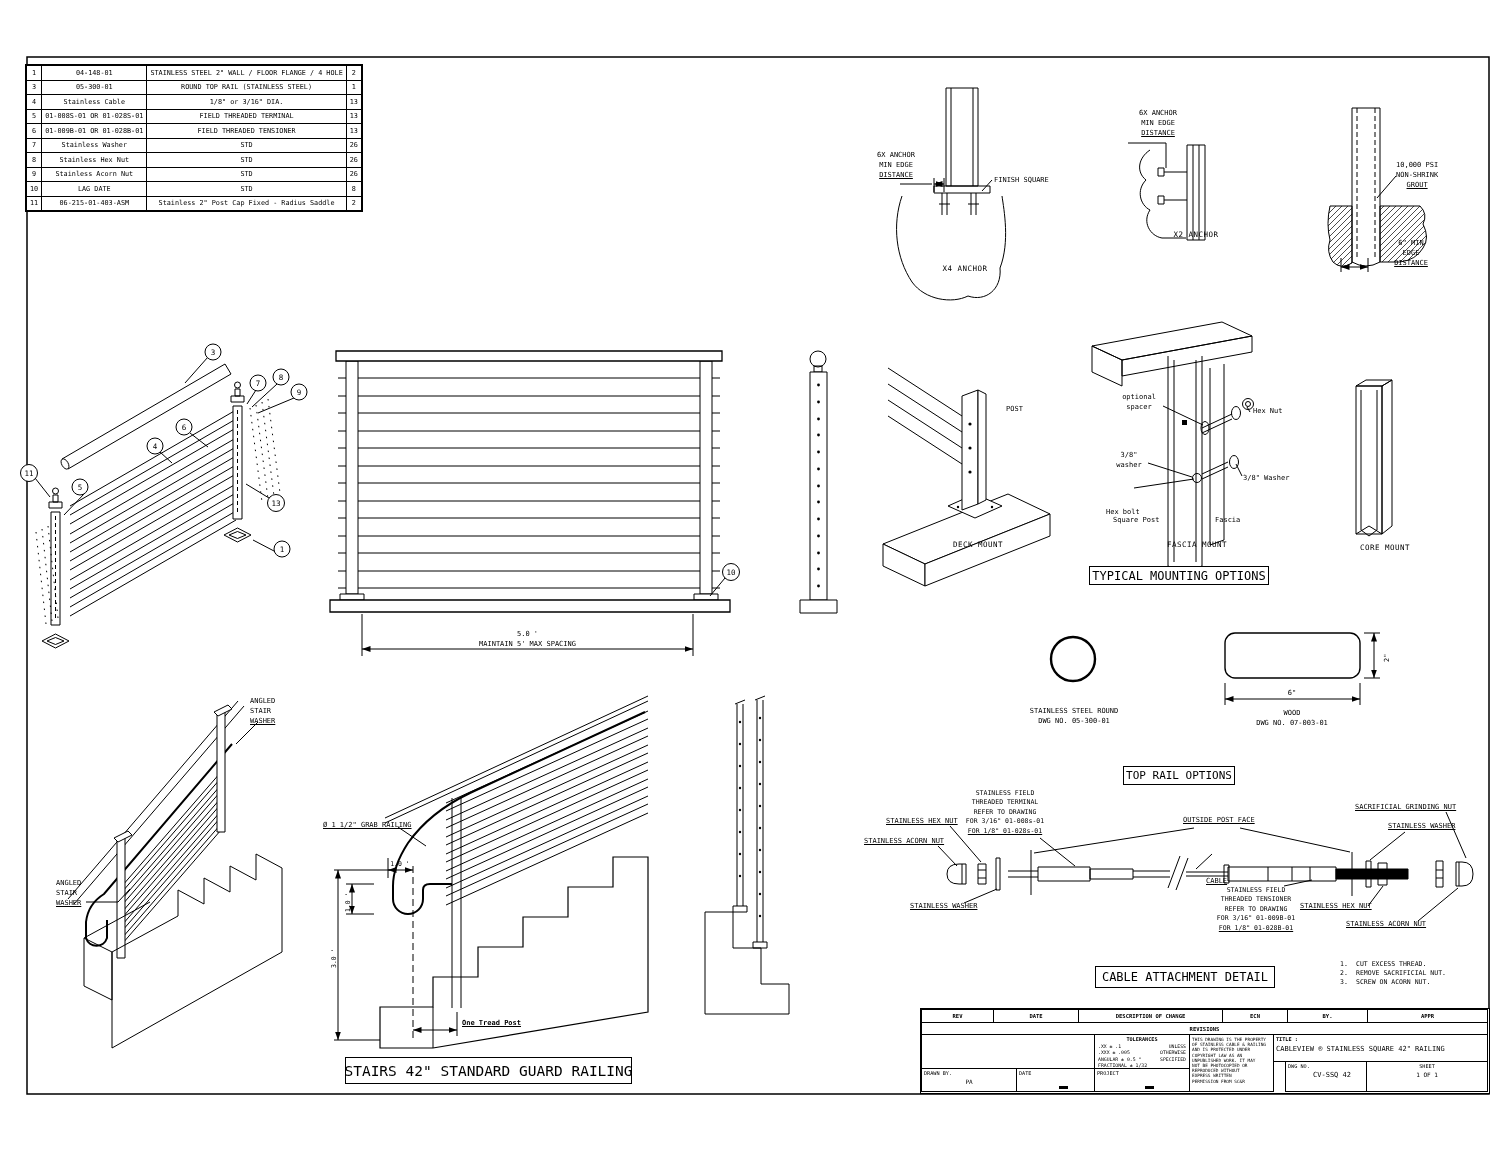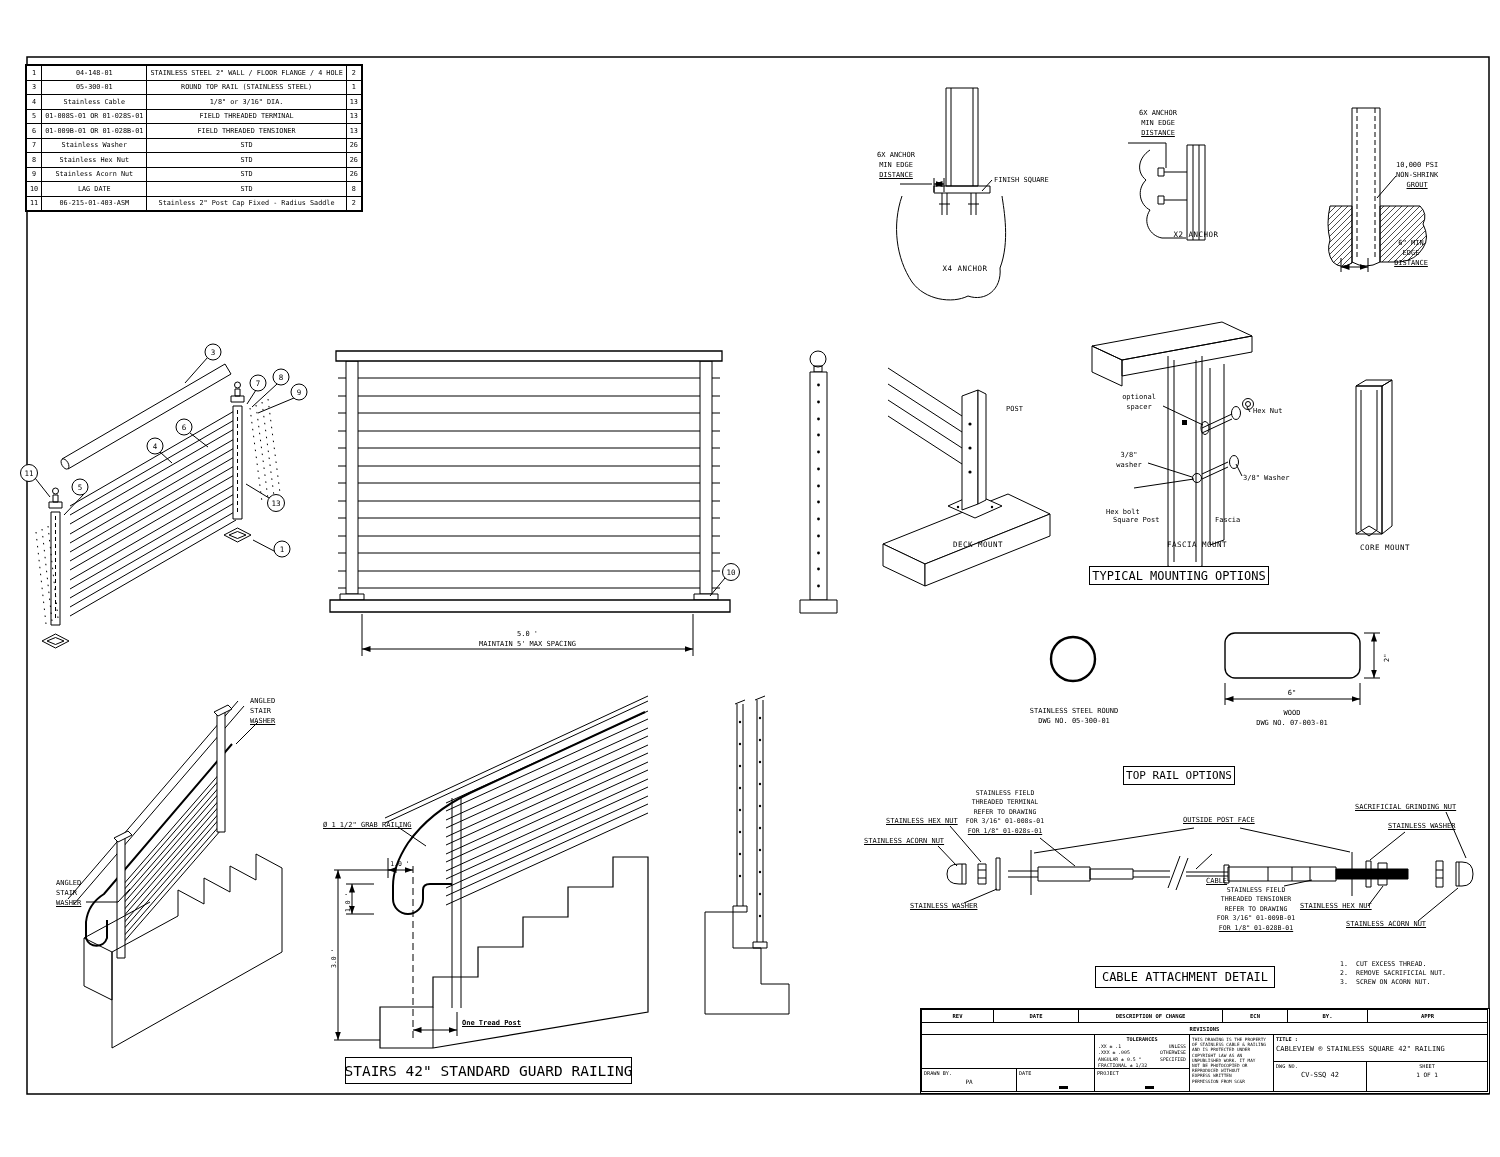--- a/index.html
+++ b/index.html
@@ -674,21 +674,21 @@
     <div>PERMISSION FROM SC&amp;R</div>
   </div>
   <div class="tb" style="left:352px;top:25px;width:215px;height:28px;">
     <div class="tbl" style="font-weight:bold;">TITLE :</div>
     <div style="font:7px 'DejaVu Sans Mono',monospace;padding:1px 2px;white-space:nowrap;">
       <span>CABLEVIEW</span>
       <span>®</span>
       <span>STAINLESS SQUARE 42" RAILING</span>
     </div>
   </div>
-  <div class="tb" style="left:352px;top:52px;width:94px;height:31px;">
+  <div class="tb" style="left:364px;top:52px;width:94px;height:31px;">
     <div class="tbl">DWG NO.</div>
     <div class="c" style="font:7px 'DejaVu Sans Mono',monospace;">CV-SSQ 42</div>
   </div>
   <div class="tb" style="left:445px;top:52px;width:122px;height:31px;">
     <div class="tbl c">SHEET</div>
     <div class="c" style="font:6px 'DejaVu Sans Mono',monospace;">1 OF 1</div>
   </div>
   <div class="tb" style="left:0;top:59px;width:96px;height:24px;">
     <div class="tbl">DRAWN BY.</div>
     <div class="c" style="font:6px 'DejaVu Sans Mono',monospace;">PA</div>

